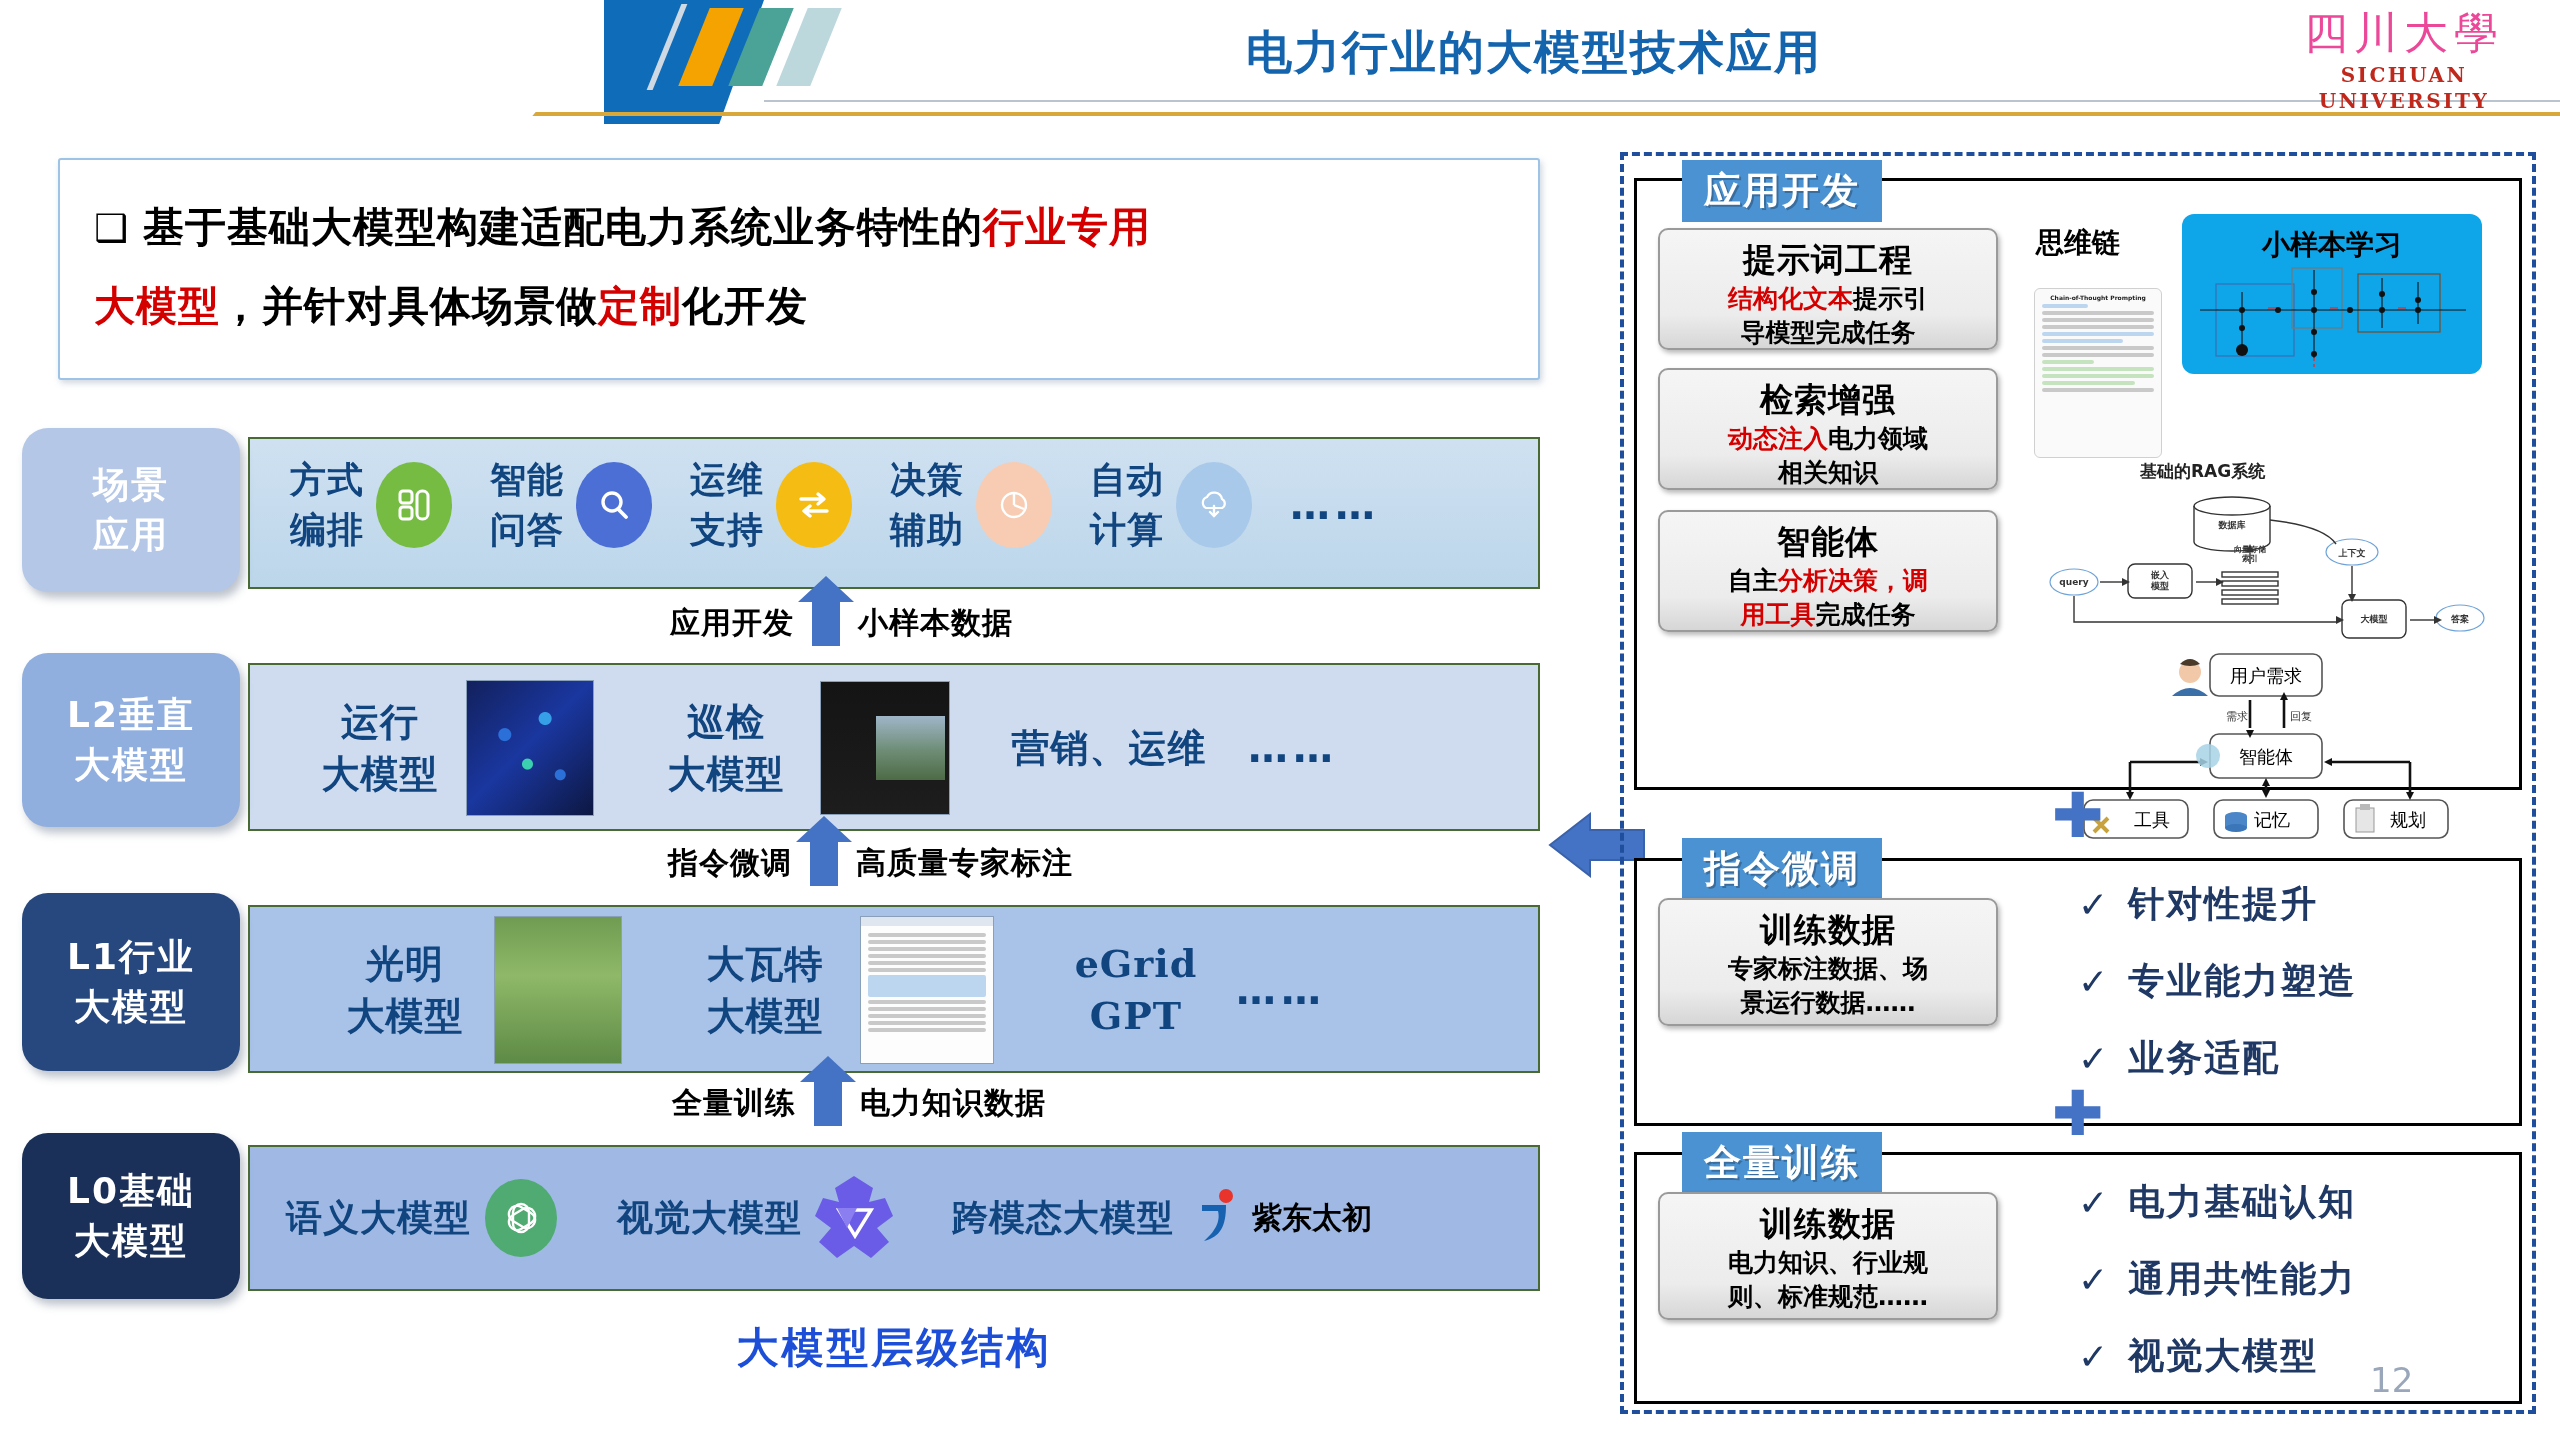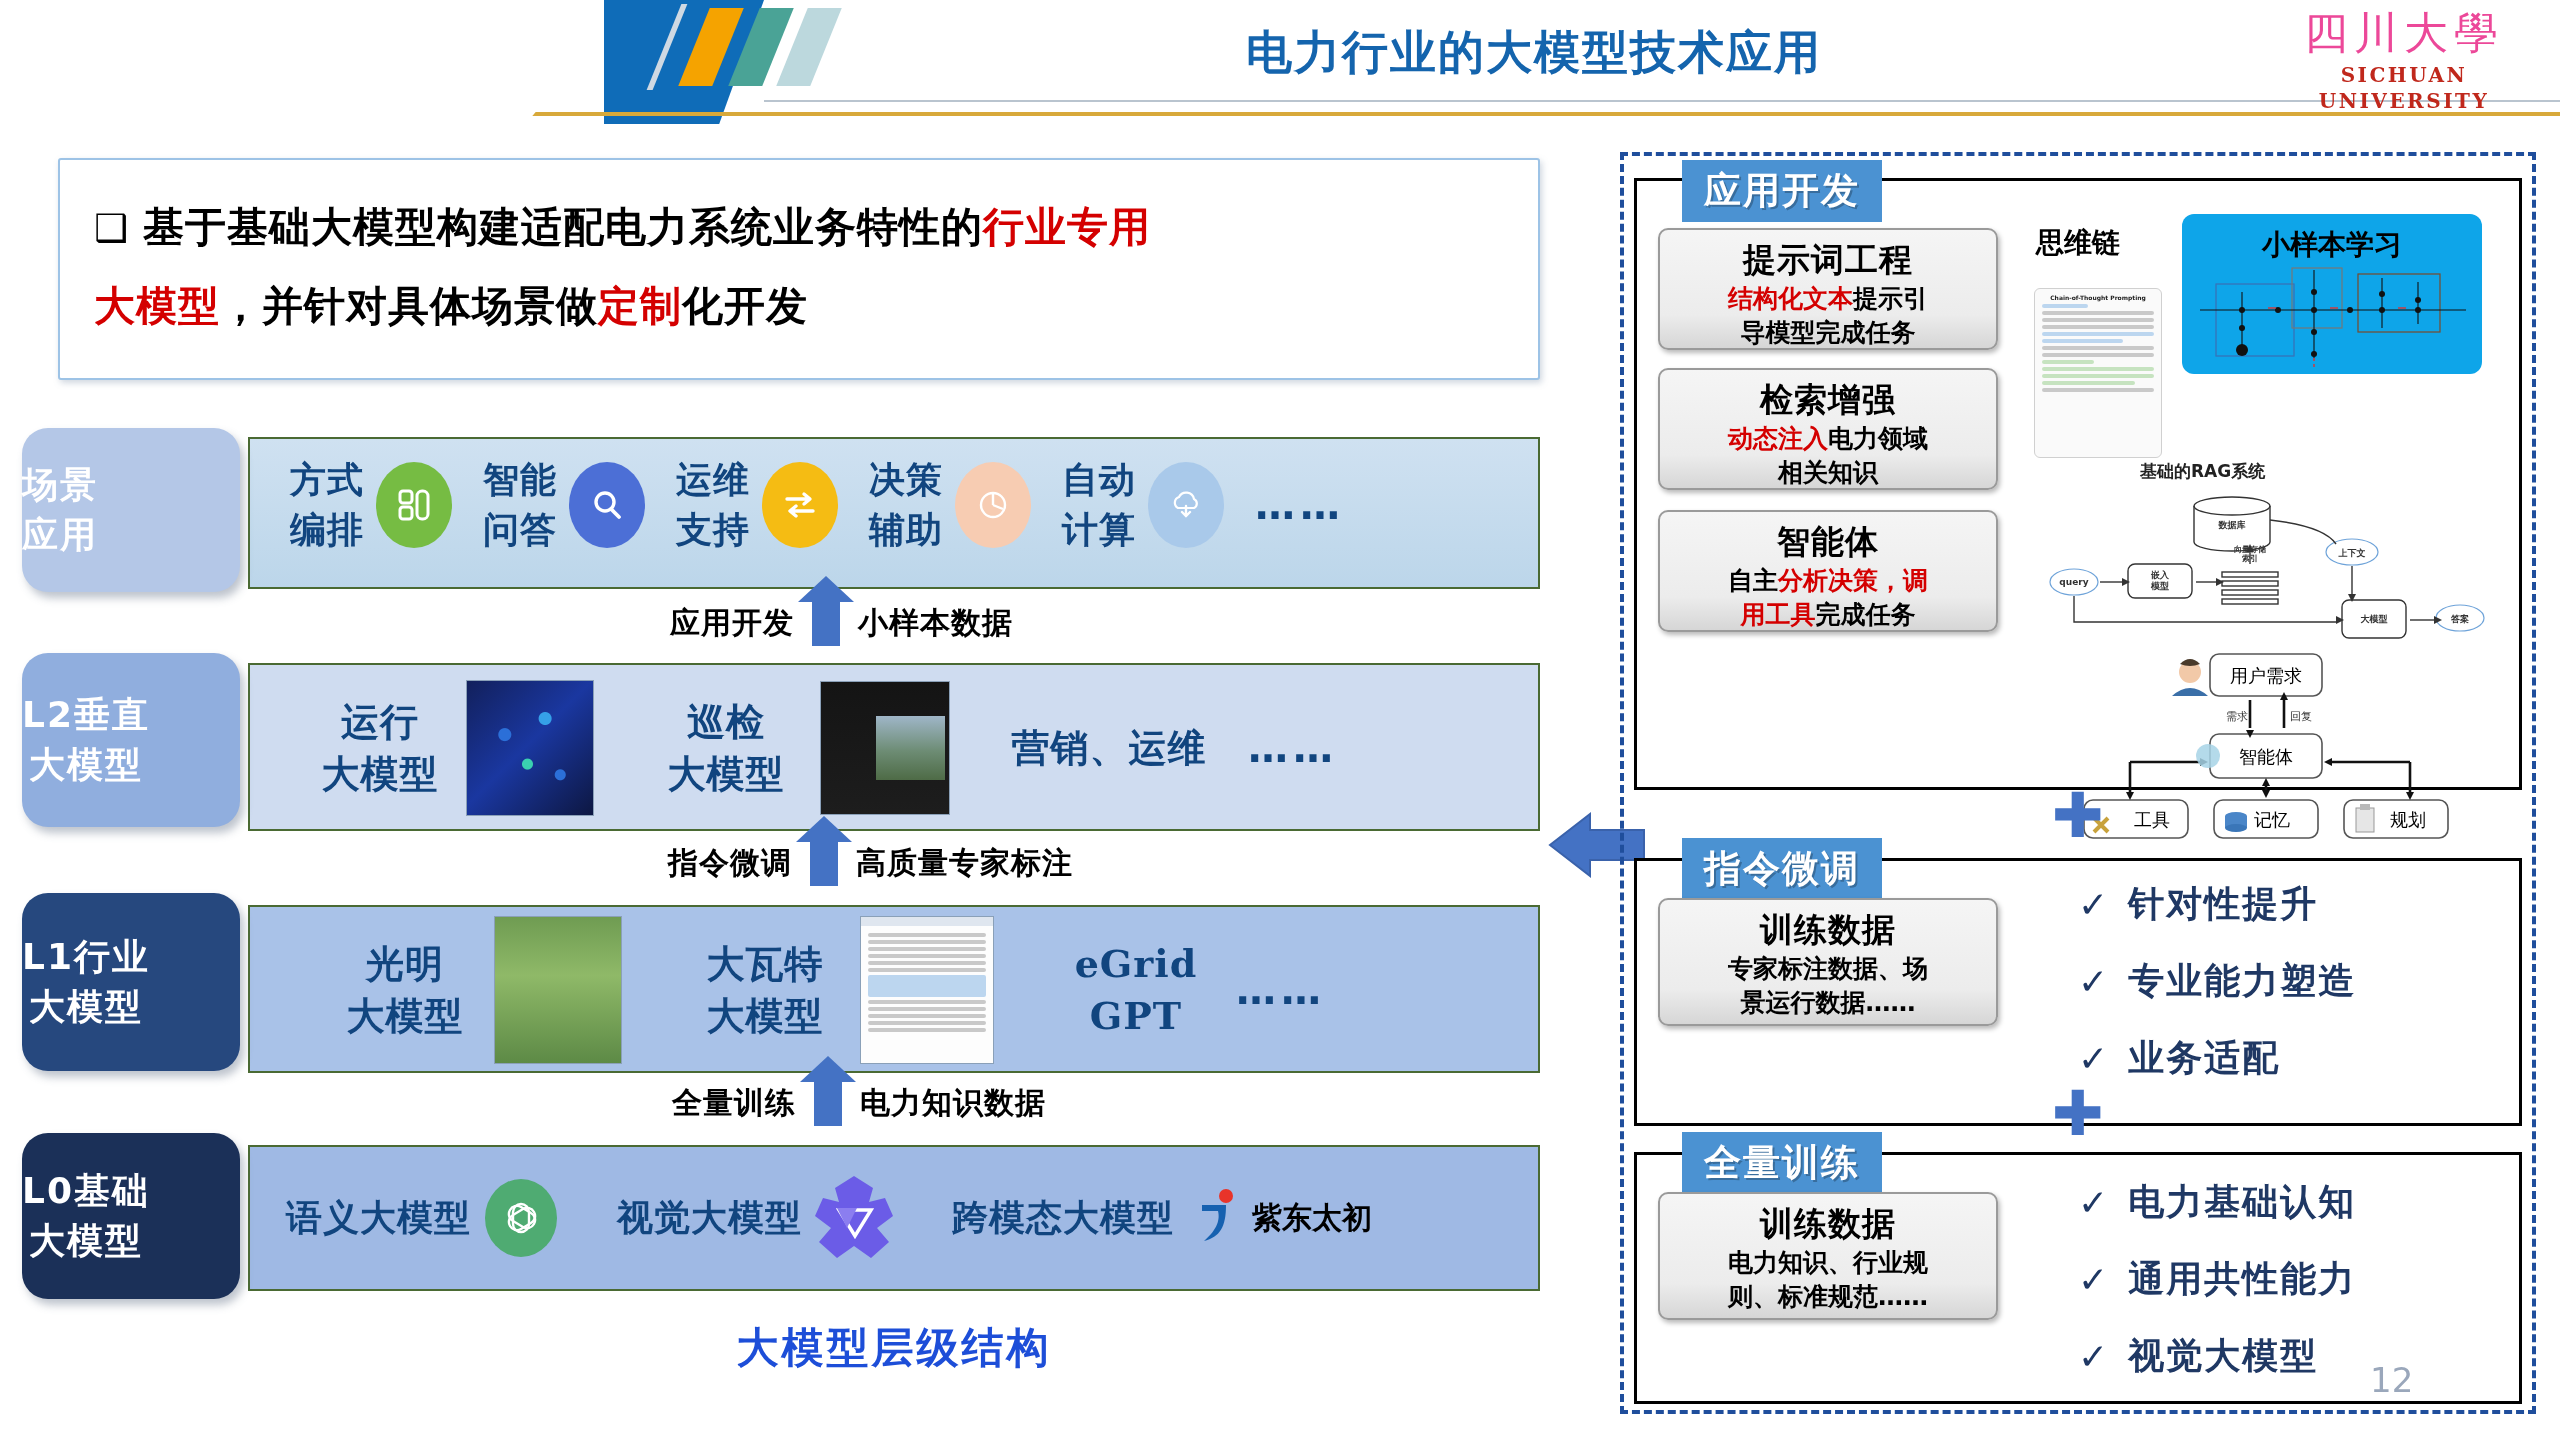--- a/index.html
+++ b/index.html
@@ -77,30 +77,30 @@
     background: #cfdcf0; }
   .layer-bar.l1 { left: 248px; top: 905px; width: 1292px; height: 168px;
     background: #a9c2e8; }
   .layer-bar.l0 { left: 248px; top: 1145px; width: 1292px; height: 146px;
     background: #9fb9e4; }
 
   .layer-tab {
     position: absolute; width: 218px; border-radius: 26px;
     color: #ffffff; font-weight: bold; font-size: 36px; text-align: center;
     letter-spacing: 2px; line-height: 50px;
-    display: flex; align-items: center; justify-content: flex-start;
+    display: flex; align-items: center; justify-content: center;
     box-shadow: 4px 6px 9px rgba(110,125,145,.45);
   }
   .layer-tab.scene { left: 22px; top: 428px; height: 164px; background: #b4c7e7; }
   .layer-tab.l2 { left: 22px; top: 653px; height: 174px; background: #90aede; }
   .layer-tab.l1 { left: 22px; top: 893px; height: 178px; background: #26487e; }
   .layer-tab.l0 { left: 22px; top: 1133px; height: 166px; background: #1b3058; }
 
   .scene-items { position: absolute; left: 290px; top: 455px;
-     display: flex; align-items: center; gap: 3px; }
+     display: flex; align-items: center; gap: 10px; }
   .scene-item { display: flex; align-items: center; gap: 12px; margin-right: 28px; }
   .scene-label { font-size: 36px; font-weight: bold; color: #11457f;
      line-height: 50px; letter-spacing: 1px; }
   .scene-ico { width: 76px; height: 86px; border-radius: 50%;
      display: flex; align-items: center; justify-content: center; }
   .ico-green { background: #76bc43; }
   .ico-blue  { background: #4c6fd6; }
   .ico-yellow{ background: #f5bc13; }
   .ico-peach { background: #f7ccb2; }
   .ico-lblue { background: #a9c9ea; }

